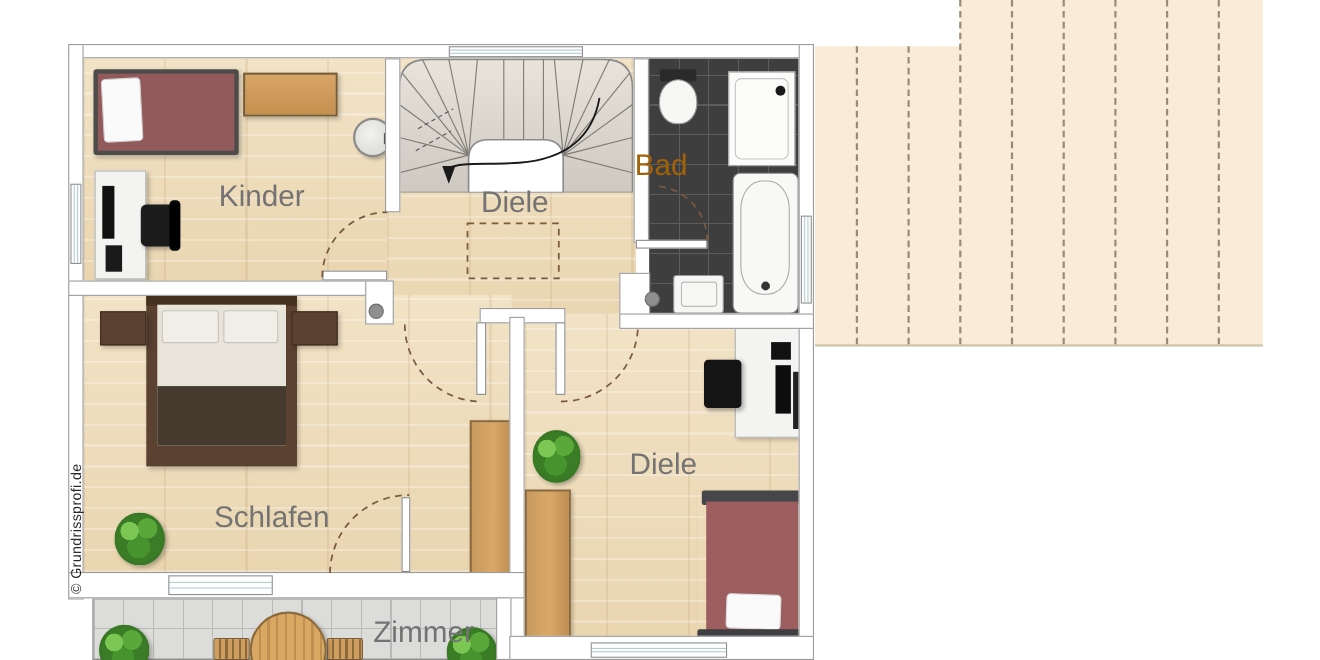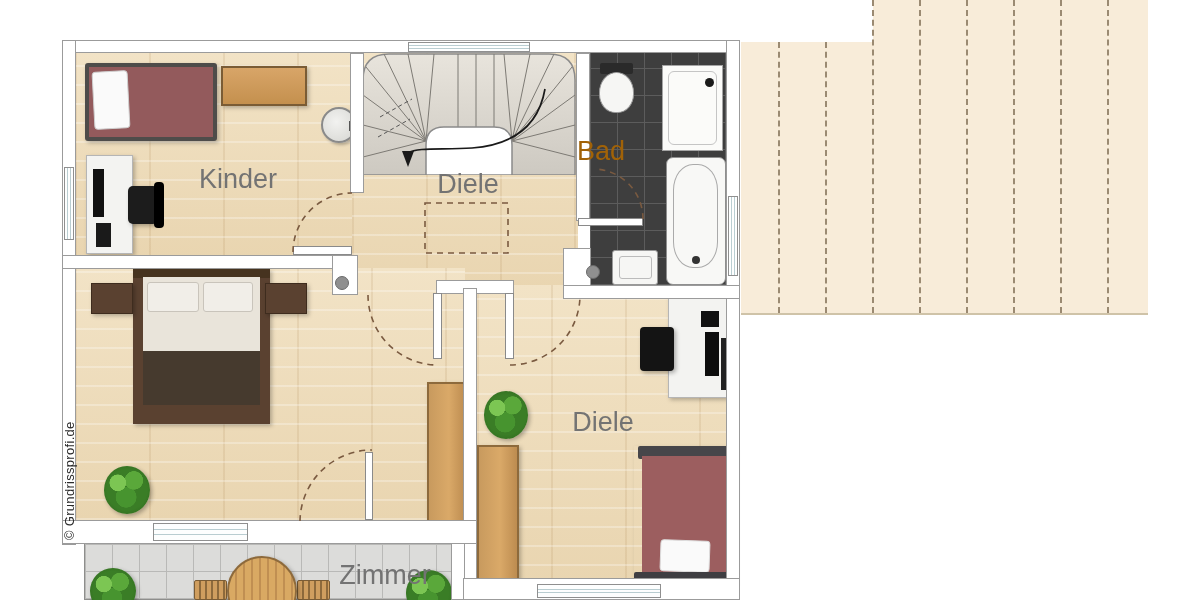--- a/index.html
+++ b/index.html
@@ -217,17 +217,18 @@
     </g>
     <g fill="#8f8f8f" stroke="#6b6b6b" stroke-width="1">
       <circle cx="342" cy="283" r="6.5"></circle>
       <circle cx="593" cy="272" r="6.5"></circle>
     </g>
   </svg>
 
   <div class="room-label" style="left:238px;top:179px;">Kinder</div>
   <div class="room-label" style="left:468px;top:184px;">Diele</div>
   <div class="room-label" style="left:601px;top:151px;color:#a16207;">Bad</div>
+  <div class="room-label" style="left:247px;top:471px;">Schlafen</div>
   <div class="room-label" style="left:603px;top:422px;">Diele</div>
   <div class="room-label" style="left:385px;top:575px;">Zimmer</div>
   <div id="copyright">© Grundrissprofi.de</div>
 
 </div>
 
 </body></html>

